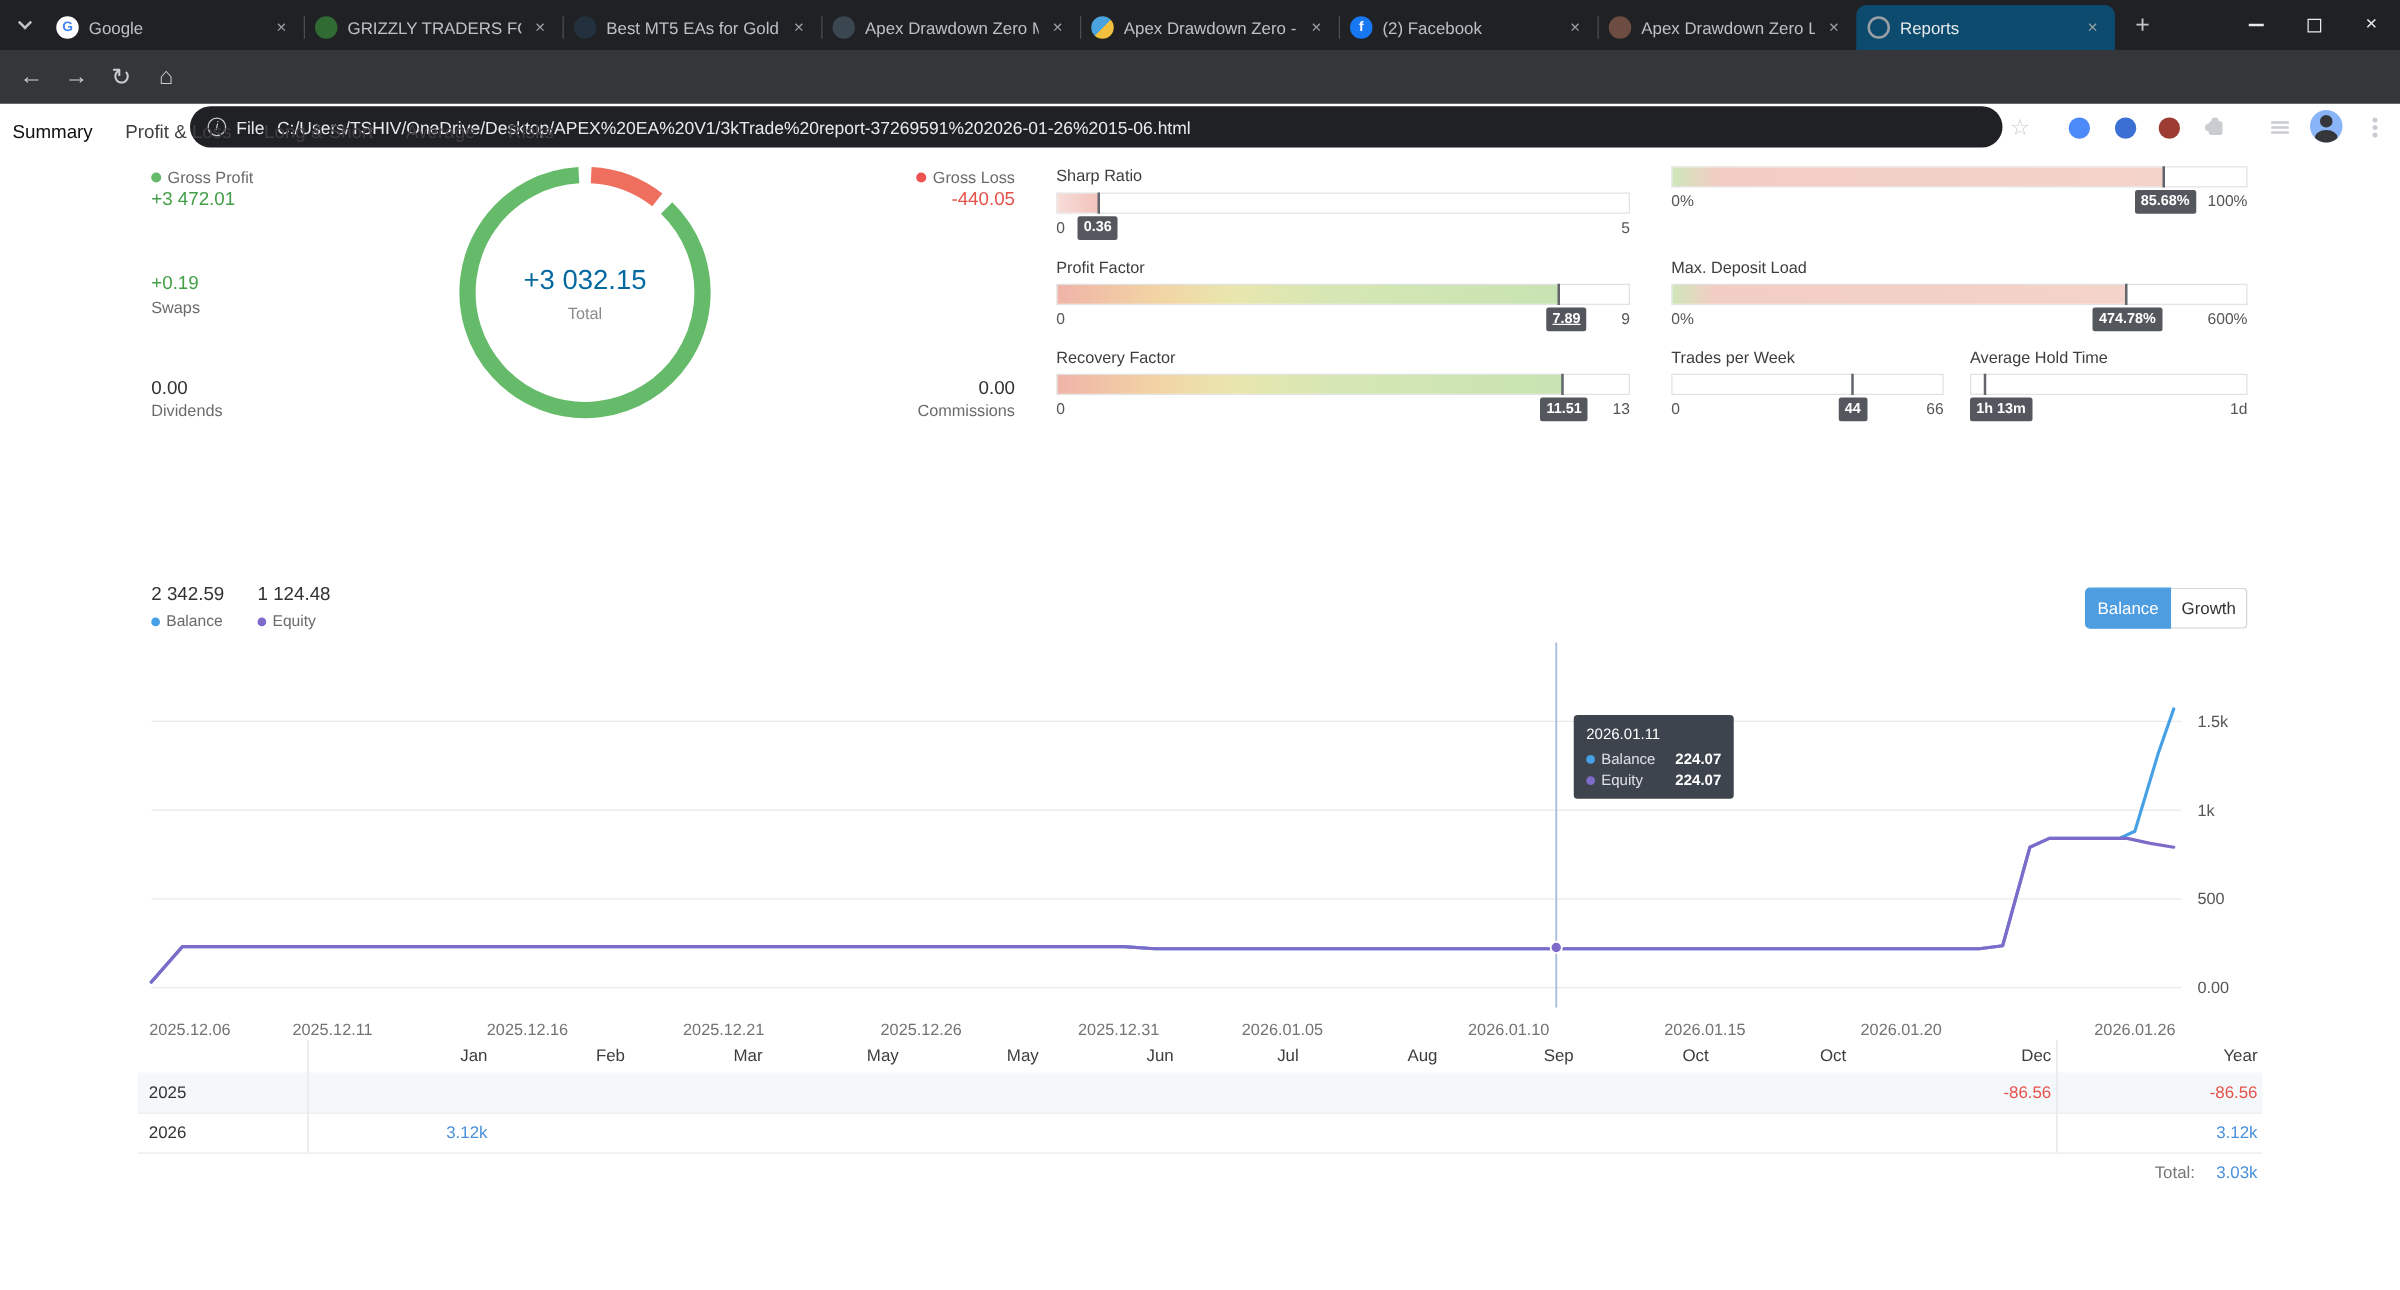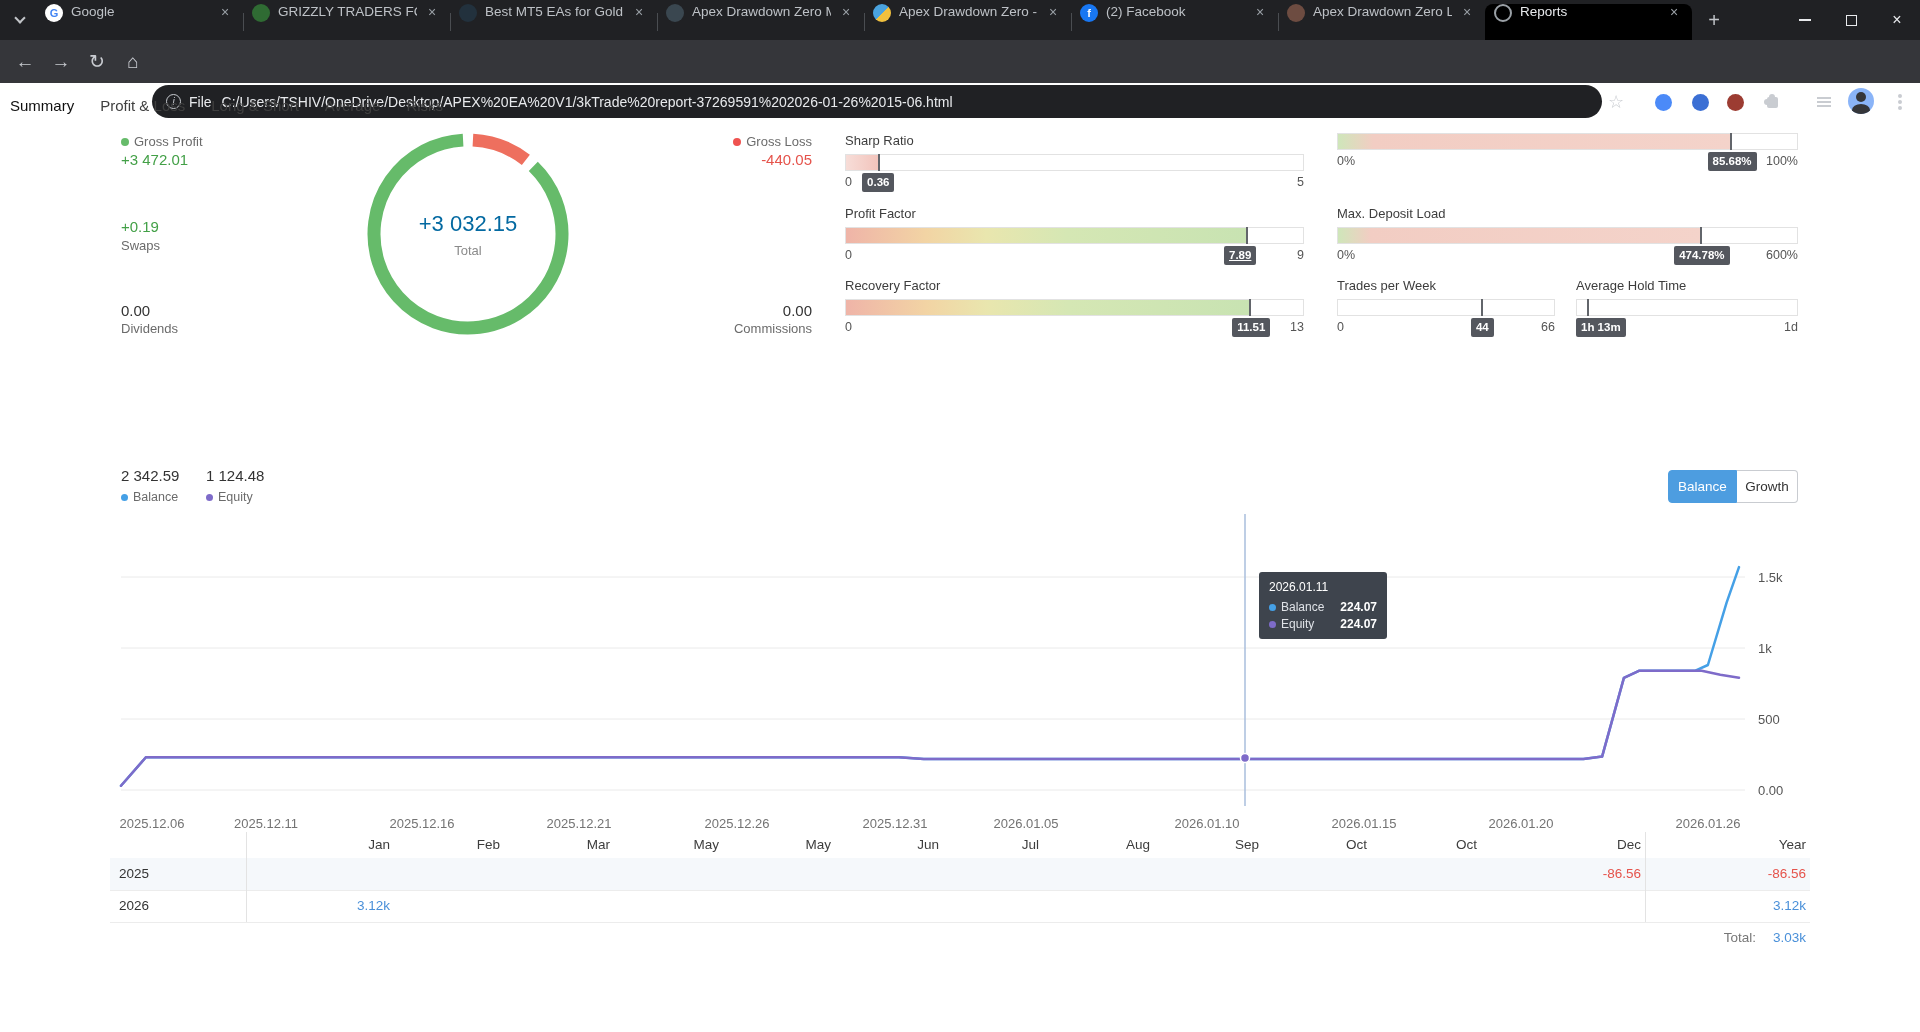--- a/index.html
+++ b/index.html
@@ -1,23 +1,23 @@
 <!DOCTYPE html>
 <html><head>
 <meta charset="utf-8">
 <style>
   *{margin:0;padding:0;box-sizing:border-box}
   html,body{width:1920px;height:1032px;overflow:hidden}
   body{position:relative;font-family:"Liberation Sans",sans-serif;background:#fff;color:#333}
 
   
   #tabbar{position:absolute;left:0;top:0;width:1920px;height:40px;background:#202124}
-  .tab{position:absolute;top:4px;height:36px;width:207px;display:flex;padding:0 9px;color:#bdc1c6;font-size:13.5px;cursor:pointer}
+  .tab{position:absolute;top:4px;height:36px;width:207px;display:flex;align-items:center;padding:0 9px;color:#bdc1c6;font-size:13.5px;cursor:pointer}
   .tab.sep::before{content:"";position:absolute;left:0;top:9px;height:18px;width:1px;background:#4a4d51}
-  .tab.active{background:#000000;border-radius:8px 8px 0 0;color:#e8eaed}
+  .tab.active{background:#0c4a6e;border-radius:8px 8px 0 0;color:#e8eaed}
   .tab .t-title{flex:1;overflow:hidden;white-space:nowrap;margin:0 6px 0 8px}
   .tab .t-close{color:#9aa0a6;font-size:14px;width:18px;height:18px;line-height:17px;text-align:center;border-radius:50%;flex:0 0 18px}
   .favicon{width:18px;height:18px;border-radius:50%;flex:0 0 18px;display:flex;align-items:center;justify-content:center;font-size:11px;font-weight:bold}
   .fav-google{background:#fff;color:#4285f4}.fav-google::after{content:"G"}
   .fav-grizzly{background:#2f6b33}
   .fav-mt5{background:#22313d}
   .fav-apex{background:#3a4750}
   .fav-mql{background:linear-gradient(135deg,#4aa3df 50%,#f0c03e 50%)}
   .fav-fb{background:#1877f2;color:#fff}.fav-fb::after{content:"f"}
   .fav-live{background:#6d4c41}
@@ -243,21 +243,21 @@
 </div>
 <div class="gauge" style="left:845px;top:206px;width:459px">
   <div class="g-label">Profit Factor</div>
   <div class="gauge-bar">
       <div class="gauge-fill fill-spectrum" style="width: 87.7%;"></div>
       <div class="gauge-marker" style="left: 87.7%;"></div>
     </div>
   <div class="g-scale">
       <span class="g-min">0</span>
       <span class="g-max">9</span>
-      <span class="gauge-badge" style="left: 379px; text-decoration: underline;">7.89</span>
+      <span class="gauge-badge" style="left: 392px; text-decoration: underline;">7.89</span>
     </div>
 </div>
 <div class="gauge" style="left:845px;top:278px;width:459px">
   <div class="g-label">Recovery Factor</div>
   <div class="gauge-bar">
       <div class="gauge-fill fill-spectrum" style="width: 88.5%;"></div>
       <div class="gauge-marker" style="left: 88.5%;"></div>
     </div>
   <div class="g-scale">
       <span class="g-min">0</span>

